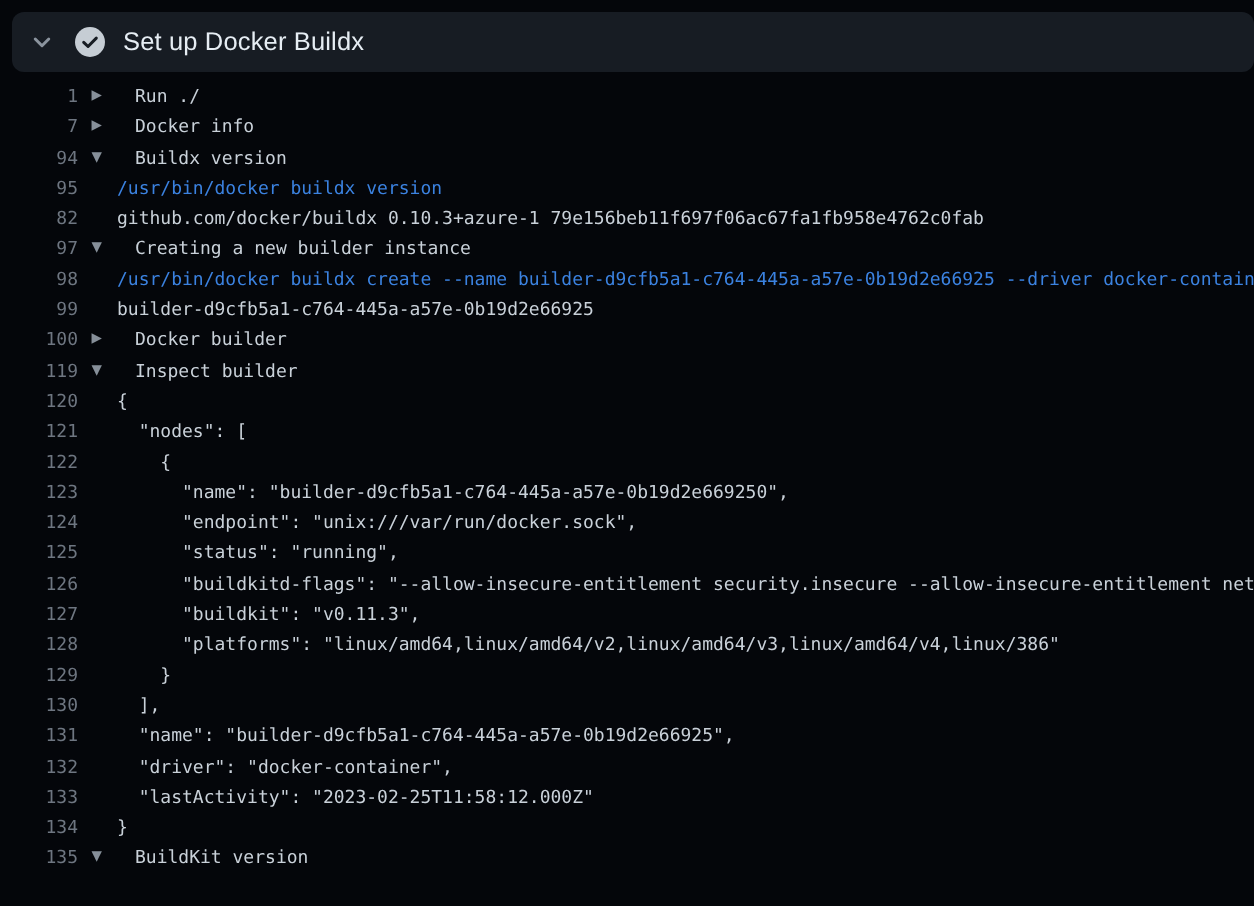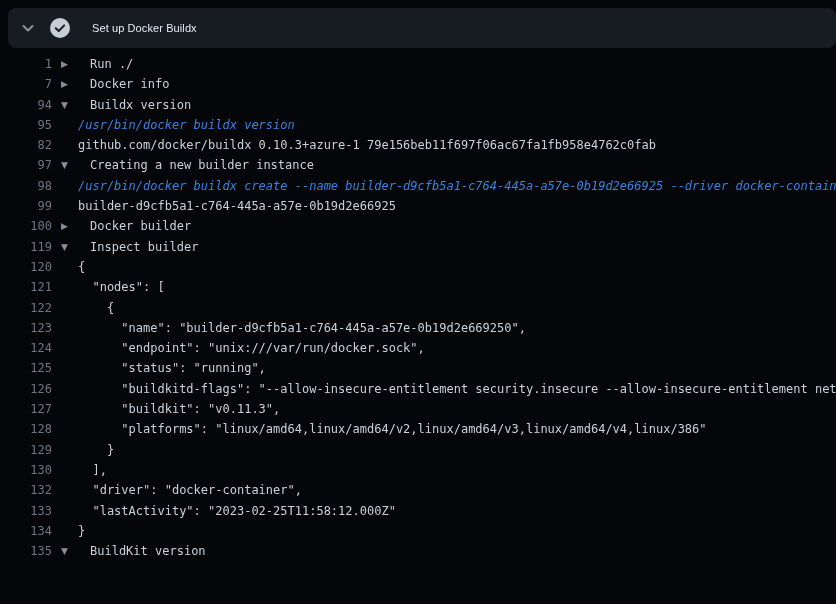--- a/index.html
+++ b/index.html
@@ -17,23 +17,23 @@
     background:var(--header_bg);
     border-radius:8px;
     display:flex;align-items:center;
     padding:0 10px;
     box-sizing:border-box;
     cursor:pointer;
   }
   .chev{flex:0 0 auto;margin:0 2px;display:flex;align-items:center;}
   .status{flex:0 0 auto;margin-left:12px;display:flex;align-items:center;}
   .step-title{
-    margin-left:22px;
+    margin-left:12px;
     color:var(--title_text);
-    font-size:11px;
+    font-size:17px;
     font-weight:500;
     letter-spacing:.1px;
   }
   
   .log{
     position:absolute;top:48px;left:0;right:0;bottom:0;
     padding-top:6px;
     font-family:"DejaVu Sans Mono","Liberation Mono",monospace;
     font-size:12px;
   }
@@ -57,21 +57,21 @@
     color:var(--arrow);
     font-size:9px;
     font-family:"DejaVu Sans", sans-serif;
   }
   .txt{
     flex:1 1 auto;
     overflow:hidden;
     white-space:pre;
     color:var(--text);
   }
-  .row.command .txt{color:var(--command);font-style:italic;}
+  .row.command .txt{color:var(--command);}
   .row.group .txt{cursor:pointer;padding-left:12px;}
 </style>
 </head>
 <body>
 
 <div class="screen">
 
   <div class="step-header">
     <span class="chev">
       <svg width="16" height="16" viewBox="0 0 16 16">
@@ -102,19 +102,20 @@
       <div class="row output"><span class="num">121</span><span class="arrow"></span><span class="txt">  "nodes": [</span></div>
       <div class="row output"><span class="num">122</span><span class="arrow"></span><span class="txt">    {</span></div>
       <div class="row output"><span class="num">123</span><span class="arrow"></span><span class="txt">      "name": "builder-d9cfb5a1-c764-445a-a57e-0b19d2e669250",</span></div>
       <div class="row output"><span class="num">124</span><span class="arrow"></span><span class="txt">      "endpoint": "unix:///var/run/docker.sock",</span></div>
       <div class="row output"><span class="num">125</span><span class="arrow"></span><span class="txt">      "status": "running",</span></div>
       <div class="row output"><span class="num">126</span><span class="arrow"></span><span class="txt">      "buildkitd-flags": "--allow-insecure-entitlement security.insecure --allow-insecure-entitlement network.host",</span></div>
       <div class="row output"><span class="num">127</span><span class="arrow"></span><span class="txt">      "buildkit": "v0.11.3",</span></div>
       <div class="row output"><span class="num">128</span><span class="arrow"></span><span class="txt">      "platforms": "linux/amd64,linux/amd64/v2,linux/amd64/v3,linux/amd64/v4,linux/386"</span></div>
       <div class="row output"><span class="num">129</span><span class="arrow"></span><span class="txt">    }</span></div>
       <div class="row output"><span class="num">130</span><span class="arrow"></span><span class="txt">  ],</span></div>
+      <div class="row output"><span class="num">131</span><span class="arrow"></span><span class="txt">  "name": "builder-d9cfb5a1-c764-445a-a57e-0b19d2e66925",</span></div>
       <div class="row output"><span class="num">132</span><span class="arrow"></span><span class="txt">  "driver": "docker-container",</span></div>
       <div class="row output"><span class="num">133</span><span class="arrow"></span><span class="txt">  "lastActivity": "2023-02-25T11:58:12.000Z"</span></div>
       <div class="row output"><span class="num">134</span><span class="arrow"></span><span class="txt">}</span></div>
       <div class="row group"><span class="num">135</span><span class="arrow">▼</span><span class="txt">BuildKit version</span></div>
     </div>
 
 </div>
 
 </body></html>

